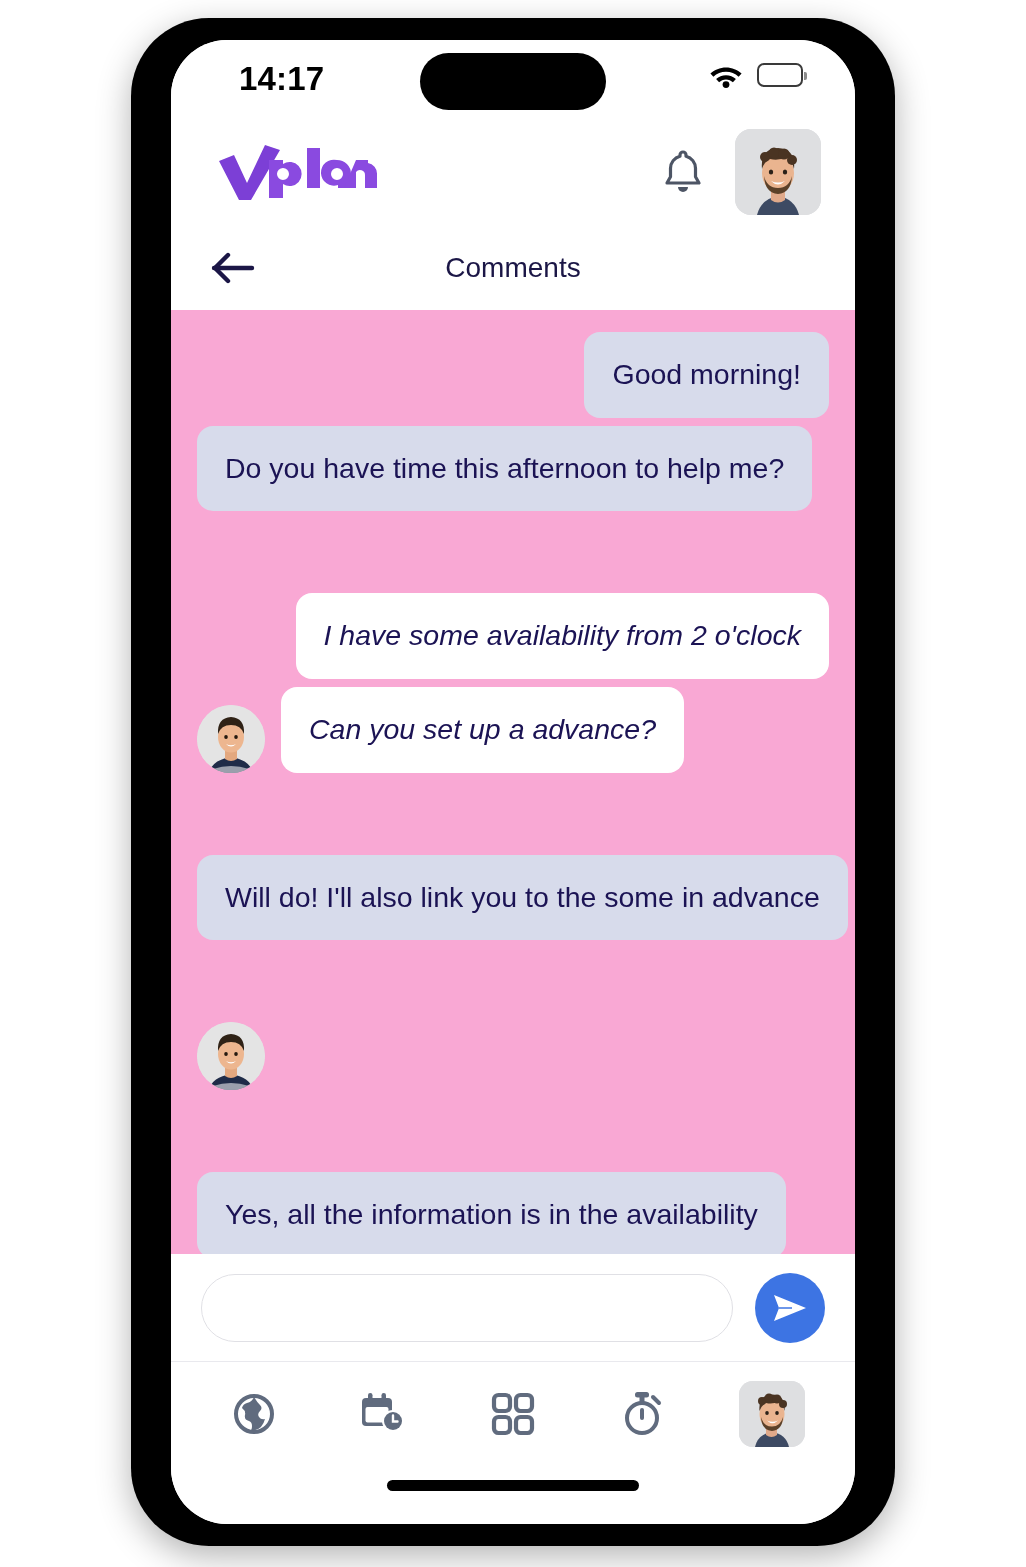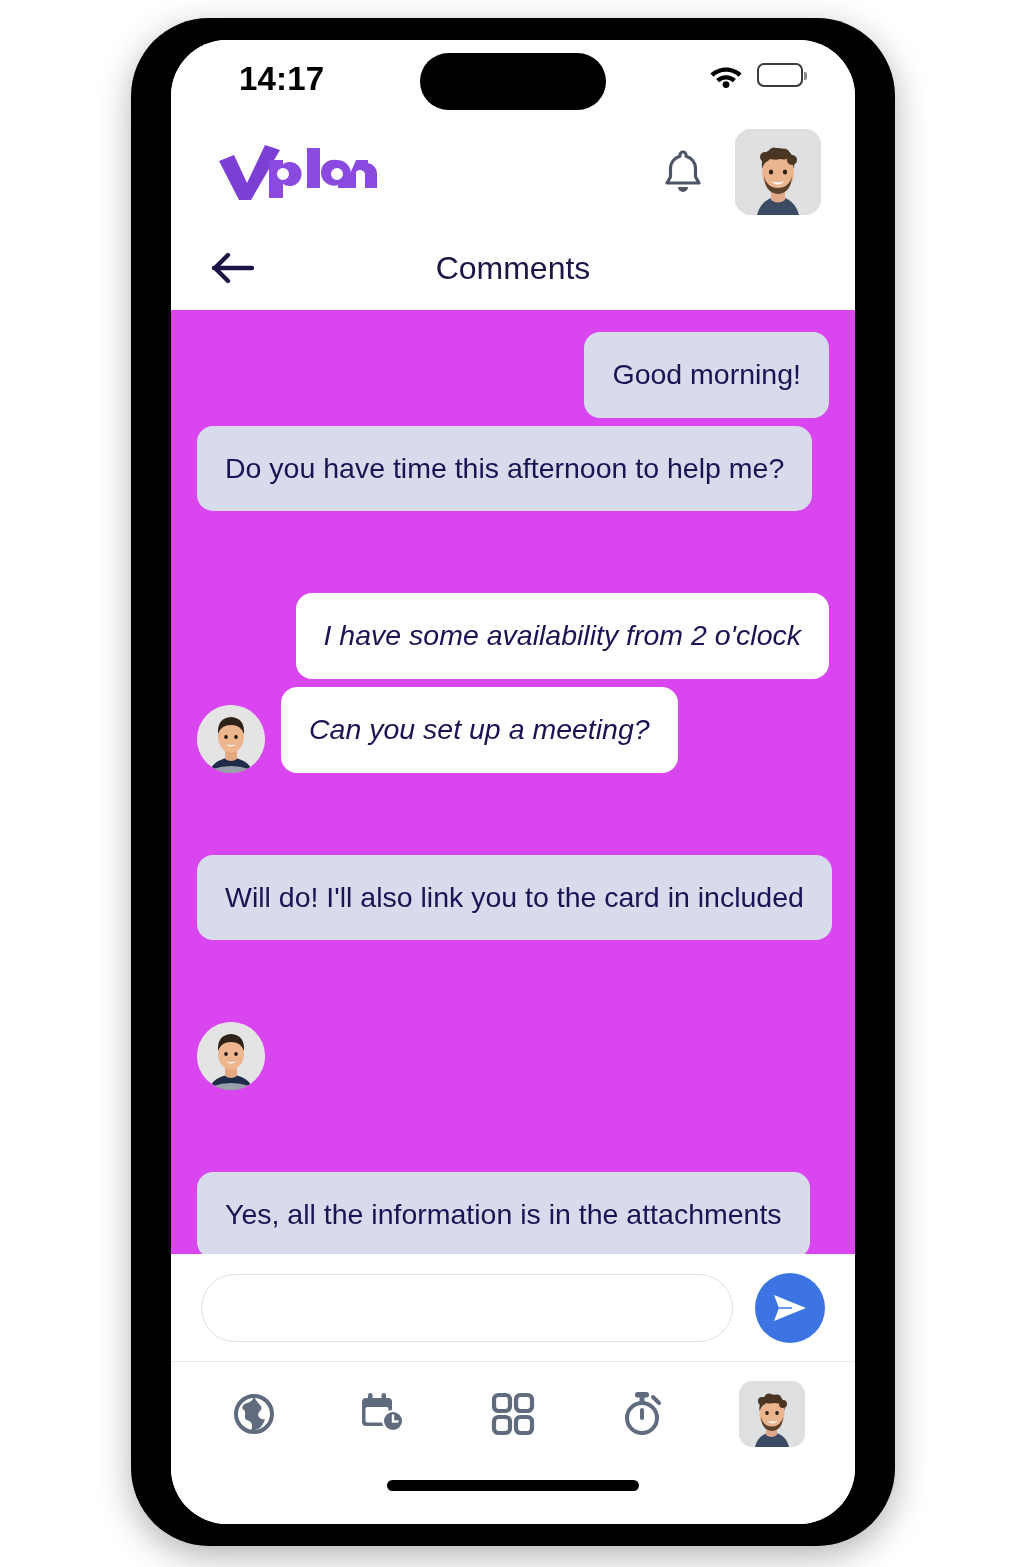--- a/index.html
+++ b/index.html
@@ -157,29 +157,29 @@
     width: 56px;
     height: 50px;
     display: flex;
     align-items: center;
     justify-content: center;
     cursor: pointer;
   }
   .screen-title {
     width: 100%;
     text-align: center;
-    font-size: 32px;
+    font-size: 28px;
     color: #1b1646;
     font-weight: 400;
   }
 
   
   .chat-area {
     flex: 1 1 auto;
-    background: #d946ef;
+    background: #f9a8d4;
     padding: 22px 26px 18px 26px;
     box-sizing: border-box;
     overflow: hidden;
     display: flex;
     flex-direction: column;
   }
   .msg-row {
     display: flex;
     align-items: flex-end;
     margin-bottom: 8px;
@@ -393,45 +393,45 @@
             <path d="M12 68 q3 -13 22 -16 q19 3 22 16 z" fill="#1f2b48"></path>
             <path d="M16 64 q18 -6 36 0 l0 4 h-36 z" fill="#ffffff" opacity="0.55"></path>
             <path d="M28 46 h12 v8 q-6 4 -12 0 z" fill="#e3a87f"></path>
             <ellipse cx="34" cy="32" rx="13" ry="15.5" fill="#edb68f"></ellipse>
             <path d="M21 29 q-1 -16 13 -17 q14 1 13 17 q-3 -9 -13 -9 q-10 0 -13 9 z" fill="#2f2216"></path>
             <ellipse cx="29" cy="32" rx="1.8" ry="2.1" fill="#24190f"></ellipse>
             <ellipse cx="39" cy="32" rx="1.8" ry="2.1" fill="#24190f"></ellipse>
             <path d="M29 39 q5 5 10 0 q-5 2.5 -10 0 z" fill="#ffffff"></path>
           </svg>
         </div>
-        <div class="bubble me">Can you set up a meeting?</div>
+        <div class="bubble me">Can you set up a advance?</div>
       </div>
 
       <div class="msg-row left msg-gap-xl">
-        <div class="bubble them">Will do! I'll also link you to the card in included</div>
+        <div class="bubble them">Will do! I'll also link you to the some in advance</div>
       </div>
 
       <div class="msg-row left msg-gap-xl">
         <div class="avatar-slot">
           <svg width="68" height="68" viewBox="0 0 68 68">
             <circle cx="34" cy="34" r="34" fill="#e4e4e4"></circle>
             <path d="M12 68 q3 -13 22 -16 q19 3 22 16 z" fill="#1f2b48"></path>
             <path d="M16 64 q18 -6 36 0 l0 4 h-36 z" fill="#ffffff" opacity="0.55"></path>
             <path d="M28 46 h12 v8 q-6 4 -12 0 z" fill="#e3a87f"></path>
             <ellipse cx="34" cy="32" rx="13" ry="15.5" fill="#edb68f"></ellipse>
             <path d="M21 29 q-1 -16 13 -17 q14 1 13 17 q-3 -9 -13 -9 q-10 0 -13 9 z" fill="#2f2216"></path>
             <ellipse cx="29" cy="32" rx="1.8" ry="2.1" fill="#24190f"></ellipse>
             <ellipse cx="39" cy="32" rx="1.8" ry="2.1" fill="#24190f"></ellipse>
             <path d="M29 39 q5 5 10 0 q-5 2.5 -10 0 z" fill="#ffffff"></path>
           </svg>
         </div>
       </div>
 
       <div class="msg-row left">
-        <div class="bubble them">Yes, all the information is in the attachments</div>
+        <div class="bubble them">Yes, all the information is in the availability</div>
       </div>
 
     </div>
 
     <div class="composer">
       <input class="composer-input" type="text" value="" placeholder="" style="">
       <div class="send-btn">
         <span>
           <svg width="40" height="36" viewBox="0 0 40 36">
             <path d="M4 5 L36 18 L4 31 L9 18 Z" fill="#ffffff"></path>

